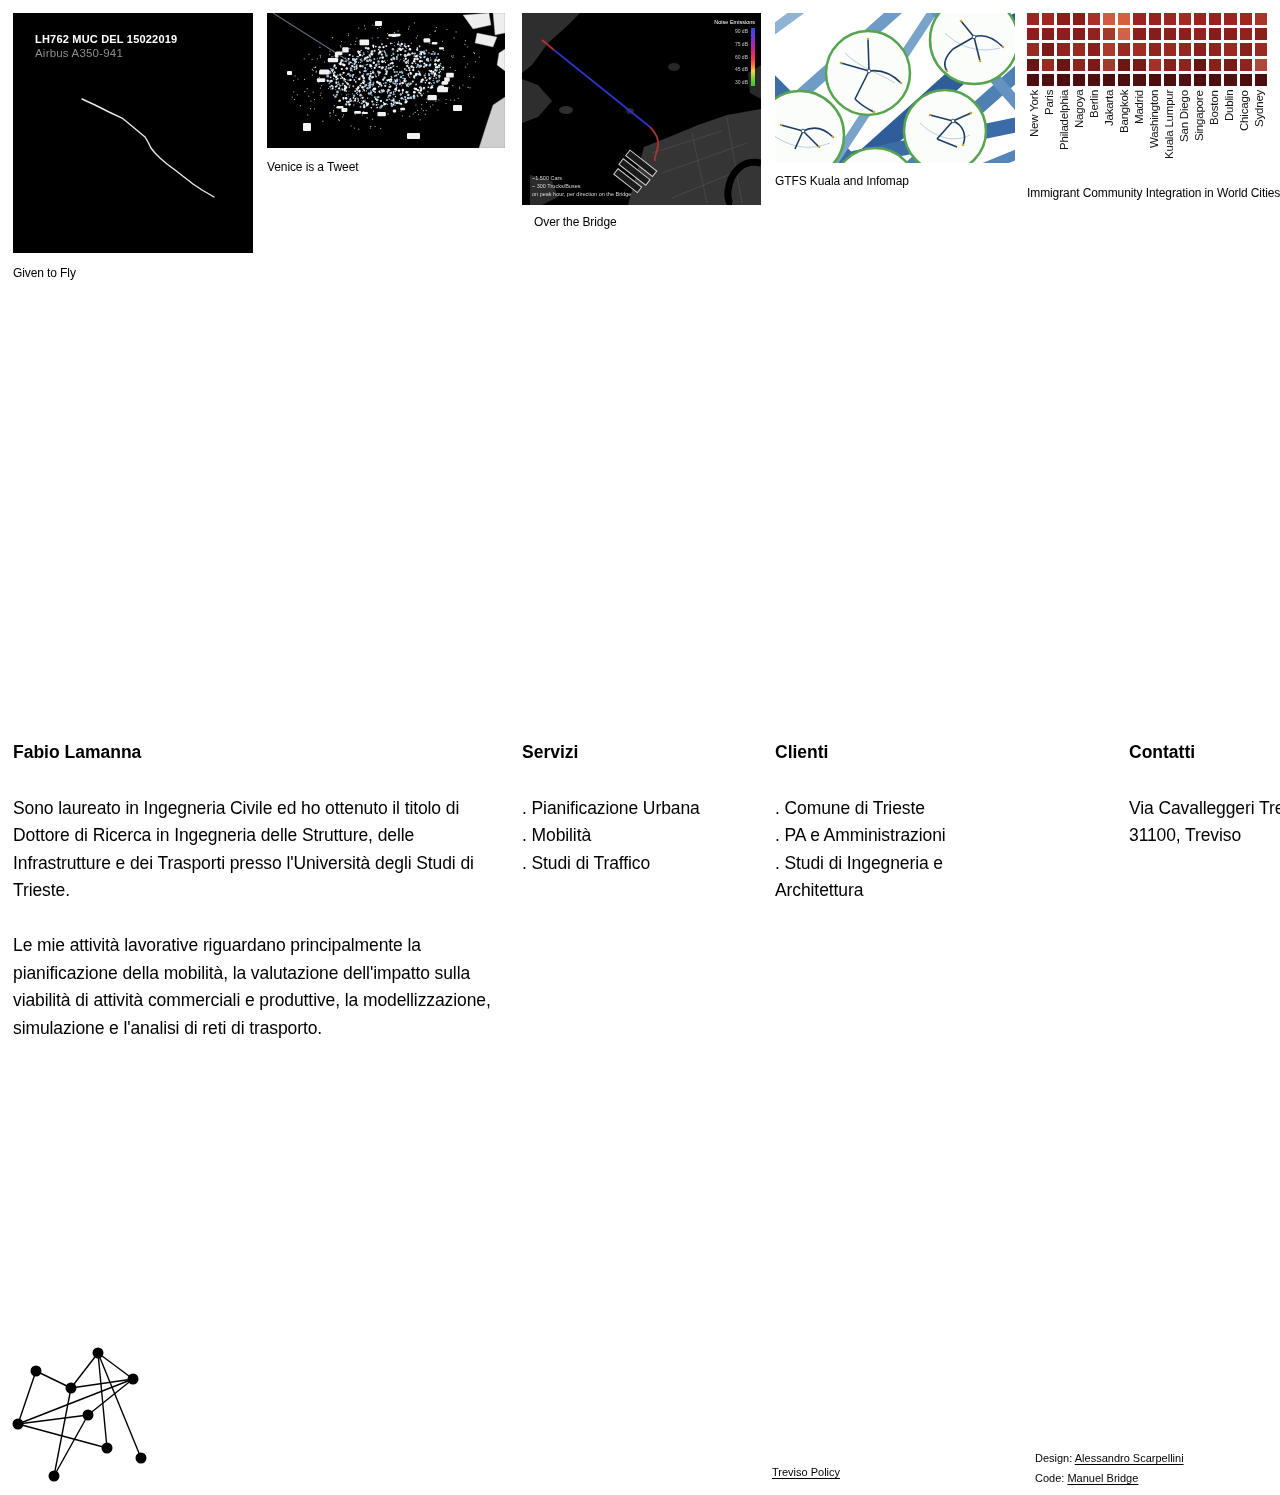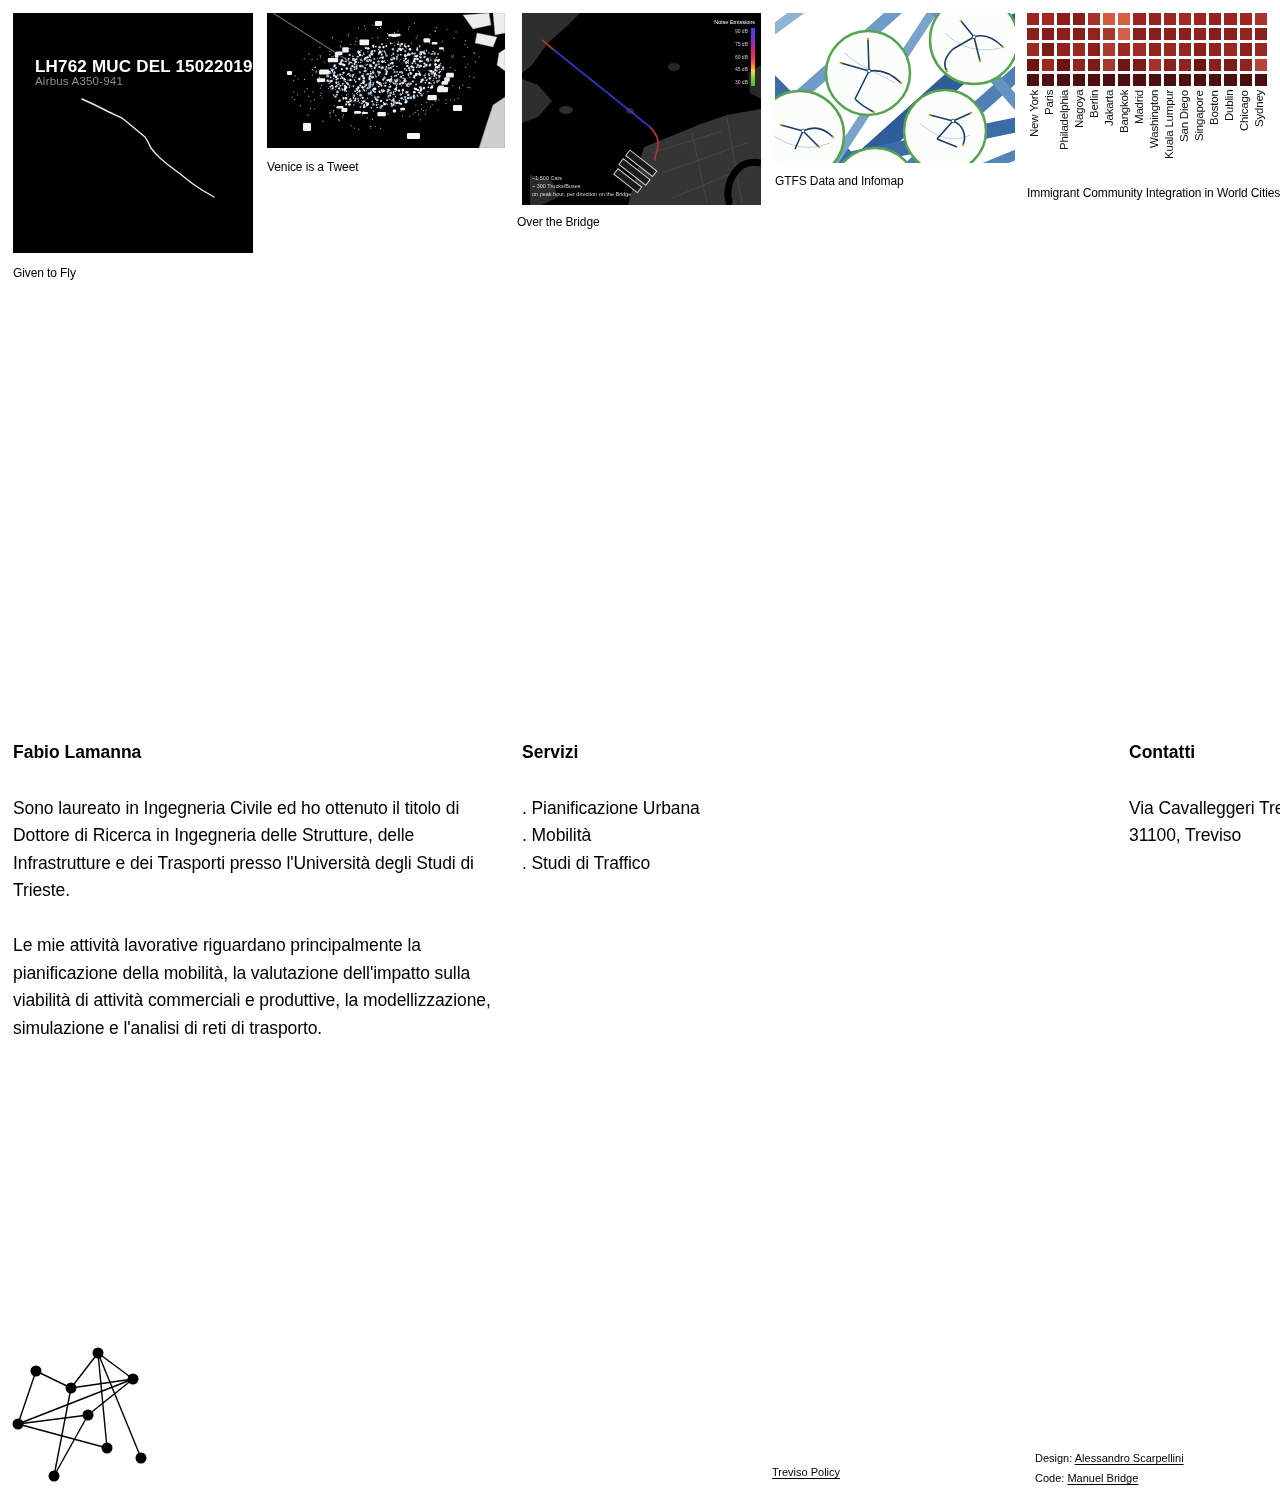--- a/index.html
+++ b/index.html
@@ -8,21 +8,21 @@
     position:relative; width:1280px; height:1495px; background:#ffffff;
     font-family:"Liberation Sans", sans-serif; color:#000; overflow:hidden;
   }
   .abs { position:absolute; }
   .thumb { display:block; }
   .caption {
     font-size:12px; letter-spacing:-0.1px; color:#000; white-space:nowrap;
   }
   
   .flight-overlay { position:absolute; left:22px; top:19px; line-height:14px; }
-  .flight-title { color:#ffffff; font-weight:bold; font-size:17px; letter-spacing:0.2px;margin-top:28px; }
+  .flight-title { color:#ffffff; font-weight:bold; font-size:11px; letter-spacing:0.2px; }
   .flight-sub   { color:#8d8d8d; font-size:11.5px; letter-spacing:0.2px; }
   
   .noise-legend { position:absolute; top:6px; right:6px; display:flex; flex-direction:column; align-items:flex-end; }
   .noise-legend-title { font-size:5.5px; color:#ffffff; margin-bottom:3px; }
   .noise-legend-body { display:flex; align-items:stretch; }
   .noise-legend-labels { display:flex; flex-direction:column; justify-content:space-between; padding:1px 3px 1px 0; }
   .noise-legend-labels div { font-size:5px; color:#c9c9c9; text-align:right; line-height:5px; }
   .noise-bar {
     width:4px; height:58px;
     background:linear-gradient(180deg,#2b49f0 0%,#7a2fd4 18%,#c9248f 36%,#ee3550 52%,#ff7433 64%,#ffd24a 74%,#7ed437 86%,#3ebf3e 100%);
@@ -1203,21 +1203,21 @@
         <div class="noise-bar"></div>
       </div>
     </div>
     <div class="bridge-notes">
 
     <div>~1.500 Cars</div>
         <div>~ 300 Trucks/Buses</div>
         <div>on peak hour, per direction on the Bridge</div>
       </div>
   </div>
-  <div class="abs caption" style="left:517px; top:215px;text-align:right;">Over the Bridge</div>
+  <div class="abs caption" style="left:534px; top:215px;text-align:right;">Over the Bridge</div>
 
   <div class="abs" style="left:775px; top:13px; width:240px; height:150px;">
     <svg class="thumb" width="240" height="150" viewBox="0 0 240 150">
       <rect width="240" height="150" fill="#ffffff"></rect>
       <g stroke-linecap="round">
         <line x1="-15" y1="60" x2="95" y2="170" stroke="#3d6da7" stroke-width="18"></line>
         <line x1="5" y1="100" x2="135" y2="-15" stroke="#6f9cc6" stroke-width="12"></line>
         <line x1="-20" y1="30" x2="55" y2="-25" stroke="#8fb3d4" stroke-width="10"></line>
         <line x1="45" y1="170" x2="170" y2="-20" stroke="#7aa3cc" stroke-width="9"></line>
         <line x1="58" y1="175" x2="242" y2="10" stroke="#2e5d99" stroke-width="20"></line>
@@ -1263,21 +1263,21 @@
           <circle cx="44" cy="134" r="1.3"></circle>
       </g>
       <g fill="#ffffff" stroke="#1e3d63" stroke-width="0.8">
         <circle cx="94" cy="58" r="1.8"></circle>
           <circle cx="199" cy="24" r="1.8"></circle>
           <circle cx="178" cy="108" r="1.8"></circle>
           <circle cx="28" cy="118" r="1.8"></circle>
       </g>
     </svg>
   </div>
-  <div class="abs caption" style="left:775px; top:174px;">GTFS Data and Infomap</div>
+  <div class="abs caption" style="left:775px; top:174px;">GTFS Kuala and Infomap</div>
 
   <div class="abs" style="left:1027px; top:13px; width:253px;">
     <div class="heatmap-grid">
         <div class="hm-cell" style="background: rgb(156, 35, 31);"></div>
         <div class="hm-cell" style="background: rgb(161, 38, 31);"></div>
         <div class="hm-cell" style="background: rgb(142, 29, 26);"></div>
         <div class="hm-cell" style="background: rgb(138, 28, 25);"></div>
         <div class="hm-cell" style="background: rgb(169, 48, 40);"></div>
         <div class="hm-cell" style="background: rgb(208, 91, 65);"></div>
         <div class="hm-cell" style="background: rgb(212, 96, 63);"></div>
@@ -1387,20 +1387,29 @@
   <div class="abs" style="left:522px; top:739px; width:240px;">
     <h2 class="col-heading">Servizi</h2>
     <div>
 
     <div class="list-item">. Pianificazione Urbana</div>
         <div class="list-item">. Mobilità</div>
         <div class="list-item">. Studi di Traffico</div>
       </div>
   </div>
 
+  <div class="abs" style="left:775px; top:739px; width:196px;">
+    <h2 class="col-heading">Clienti</h2>
+    <div>
+
+    <div class="list-item">. Comune di Trieste</div>
+        <div class="list-item">. PA e Amministrazioni</div>
+        <div class="list-item">. Studi di Ingegneria e Architettura</div>
+      </div>
+  </div>
 
   <div class="abs" style="left:1081px; top:739px; width:240px;margin-left:48px;">
     <h2 class="col-heading">Contatti</h2>
     <div class="contact-group">
 
     <div class="contact-line">Via Cavalleggeri Treviso 13,</div>
         <div class="contact-line">31100, Treviso</div>
       </div>
   </div>
 

